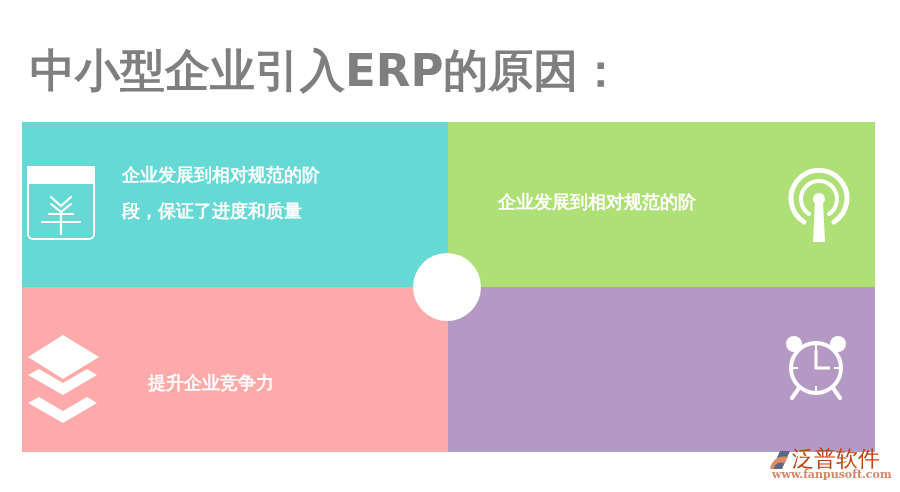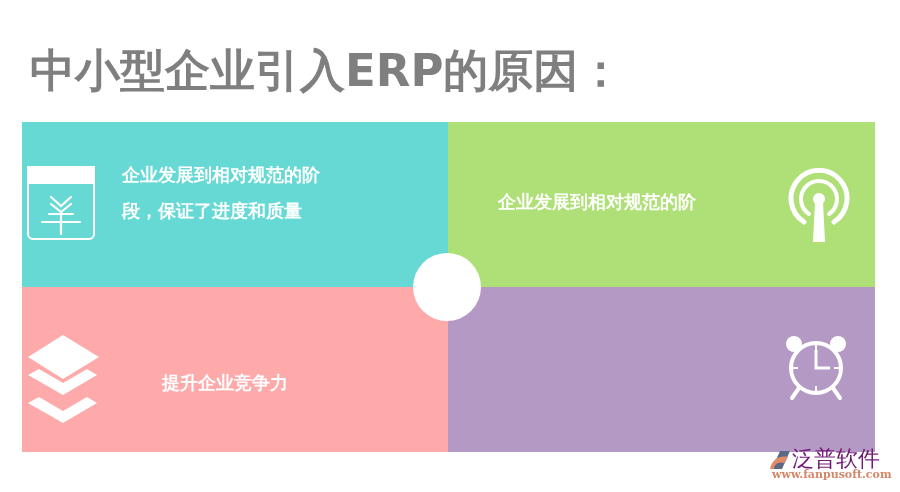--- a/index.html
+++ b/index.html
@@ -20,29 +20,29 @@
   .center-circle {
     position: absolute; left: 413px; top: 253px; width: 68px; height: 68px;
     border-radius: 50%; background: #ffffff;
   }
   .ptext {
     position: absolute; color: #ffffff; font-weight: bold; font-size: 18px; white-space: nowrap;
   }
   .p1 .ptext { left: 100px; top: 36px; line-height: 34px; }
   .p1 .ptext .l2 { display: block; margin-top: 2px; }
   .p2 .ptext { left: 50px; top: 68px; }
-  .p3 .ptext { left: 126px; top: 84px; margin-left: 14px; }
+  .p3 .ptext { left: 126px; top: 84px; }
   .p4 .ptext { left: 71px; top: 79px; }
   .icon { position: absolute; }
   .p1 .icon { left: 3px; top: 42px; width: 72px; height: 78px; }
   .p2 .icon { left: 338px; top: 46px; width: 66px; height: 76px; }
   .p3 .icon { left: 3px; top: 46px; width: 76px; height: 90px; }
   .p4 .icon { left: 333px; top: 45px; width: 70px; height: 70px; }
   .watermark { position: absolute; left: 768px; top: 446px; width: 130px; height: 44px; }
-  .wm-brand { position: absolute; left: 24px; top: 0px; font-size: 22px; color: #701a75; white-space: nowrap; line-height: 26px; }
+  .wm-brand { position: absolute; left: 24px; top: 0px; font-size: 22px; color: #c2410c; white-space: nowrap; line-height: 26px; }
   .wm-url { position: absolute; left: 4px; top: 22px; font-family: "DejaVu Serif", serif; font-size: 11px; color: #d3876a; font-weight: bold; white-space: nowrap; }
   .wm-logo { position: absolute; left: 0px; top: 3px; width: 24px; height: 22px; }
 </style>
 </head>
 <body>
 
 <div class="title">中小型企业引入ERP的原因：</div>
 
 <div class="panel p1" style="background:#66d9d5;">
   <svg class="icon" viewBox="0 0 72 78">

